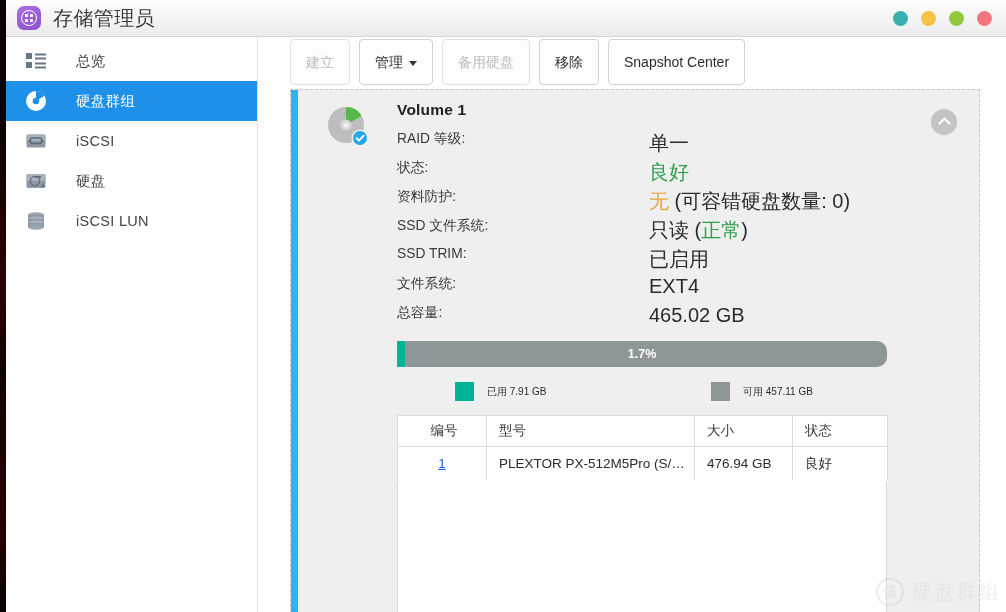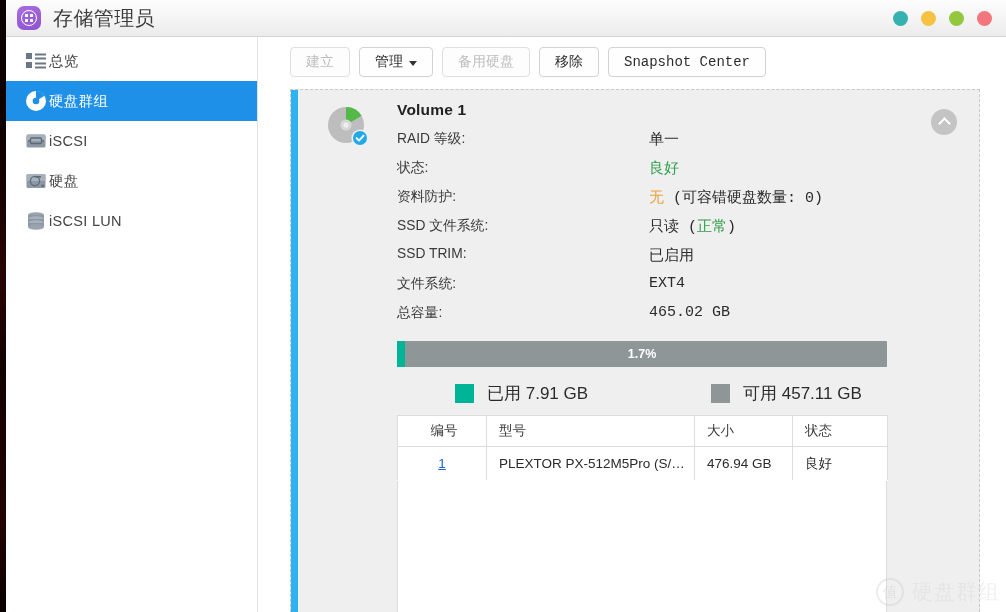--- a/index.html
+++ b/index.html
@@ -50,41 +50,41 @@
   }
   .win-dot { width: 15px; height: 15px; border-radius: 50%; }
   
   .sidebar {
     position: absolute; left: 6px; top: 37px; width: 252px; bottom: 0;
     background: #ffffff;
     border-right: 1px solid #e2e2e2;
   }
   .nav-item {
     height: 40px; display: flex; align-items: center;
-    padding-left: 18px; gap: 1px; cursor: default;
+    padding-left: 18px; gap: 28px; cursor: default;
   }
   .nav-item:first-child { margin-top: 4px; }
   .nav-item.active { background: #1e90e8; }
   .nav-label { font-size: 14.5px; color: #444; letter-spacing: .3px; }
   .nav-item.active .nav-label { color: #ffffff; }
   .nav-ico { width: 24px; height: 24px; flex: none; position: relative; }
   
   .content {
     position: absolute; left: 259px; top: 37px; right: 0; bottom: 0;
     background: #ffffff;
   }
   .toolbar {
     position: absolute; left: 0; top: 0; right: 0; height: 50px;
     display: flex; align-items: center; gap: 9px; padding-left: 31px;
   }
   .tbtn {
-    height: 30px; padding: 0 15px; background: #fefefe;
+    height: 46px; padding: 0 15px; background: #fefefe;
     border: 1px solid #d3d3d3; border-radius: 4px;
     font-size: 14px; color: #2c2c2c; line-height: 28px;
-    font-family: Liberation Mono, monospace; white-space: nowrap;
+    font-family: Liberation Sans, sans-serif; white-space: nowrap;
     display: flex; align-items: center; gap: 6px;
   }
   .tbtn.disabled { color: #bdbdbd; border-color: #e0e0e0; background: #fdfdfd; }
   .caret {
     width: 0; height: 0; border-left: 4px solid transparent;
     border-right: 4px solid transparent; border-top: 5px solid #333;
     display: inline-block; margin-top: 2px;
   }
   .panel {
     position: absolute; left: 31px; top: 52px; width: 690px; height: 548px;
@@ -108,37 +108,37 @@
   .vol-icon {
     position: absolute; left: 25px; top: 14px; width: 50px; height: 46px;
   }
   .vol-title {
     position: absolute; left: 99px; top: 11px;
     font-size: 15.5px; font-weight: bold; color: #222; letter-spacing: .2px;
   }
   .info-rows { position: absolute; left: 99px; top: 40px; width: 560px; }
   .info-row { display: flex; height: 29px; align-items: flex-start; }
   .info-key { width: 252px; font-size: 13.8px; color: #3a3a3a; }
-  .info-val { font-size: 15px; color: #2b2b2b; font-family: Liberation Mono, monospace; }
+  .info-val { font-size: 20px; color: #2b2b2b; }
   .val-good { color: #2e9e48; }
   .val-warn { color: #e8a33d; }
   .progress-wrap { position: absolute; left: 99px; top: 251px; width: 490px; }
   .pbar {
-    position: relative; height: 26px; background: #8e9698; border-radius: 1px;
+    position: relative; height: 26px; background: #8e9698; border-radius: 10px;
     display: flex; align-items: center; justify-content: center;
   }
   .pfill {
     position: absolute; left: 0; top: 0; bottom: 0; background: #00b496;
   }
   .ptext { position: relative; font-size: 12.5px; font-weight: bold; color: #ffffff; }
   .legend { display: flex; margin-top: 15px; padding-left: 58px; }
   .legend-item { display: flex; align-items: center; gap: 13px; }
   .legend-item:first-child { width: 256px; }
   .legend-sw { width: 19px; height: 19px; }
-  .legend-tx { font-size: 17px; color: #2b2b2b; }
+  .legend-tx { font-size: 10px; color: #2b2b2b; }
   .tbl {
     position: absolute; left: 99px; top: 325px; width: 490px;
     border-collapse: collapse; background: #ffffff; table-layout: fixed;
   }
   .tbl th {
     height: 31px; font-size: 13.5px; font-weight: normal; color: #3a3a3a;
     border: 1px solid #dcdcdc; background: #ffffff; text-align: left;
     padding-left: 12px;
   }
   .tbl th.c-num { text-align: center; padding-left: 4px; }

